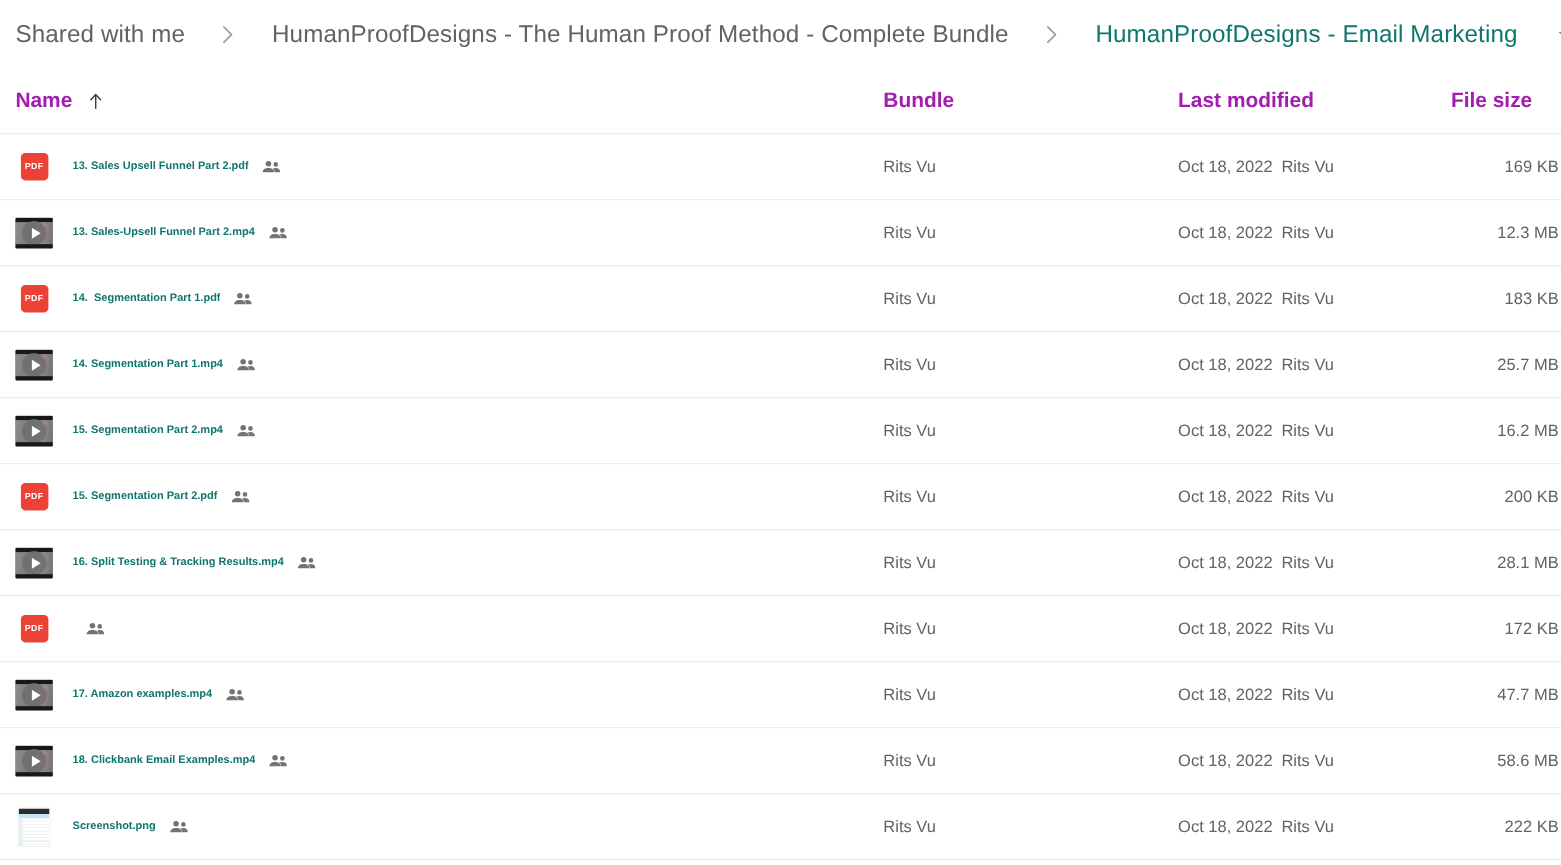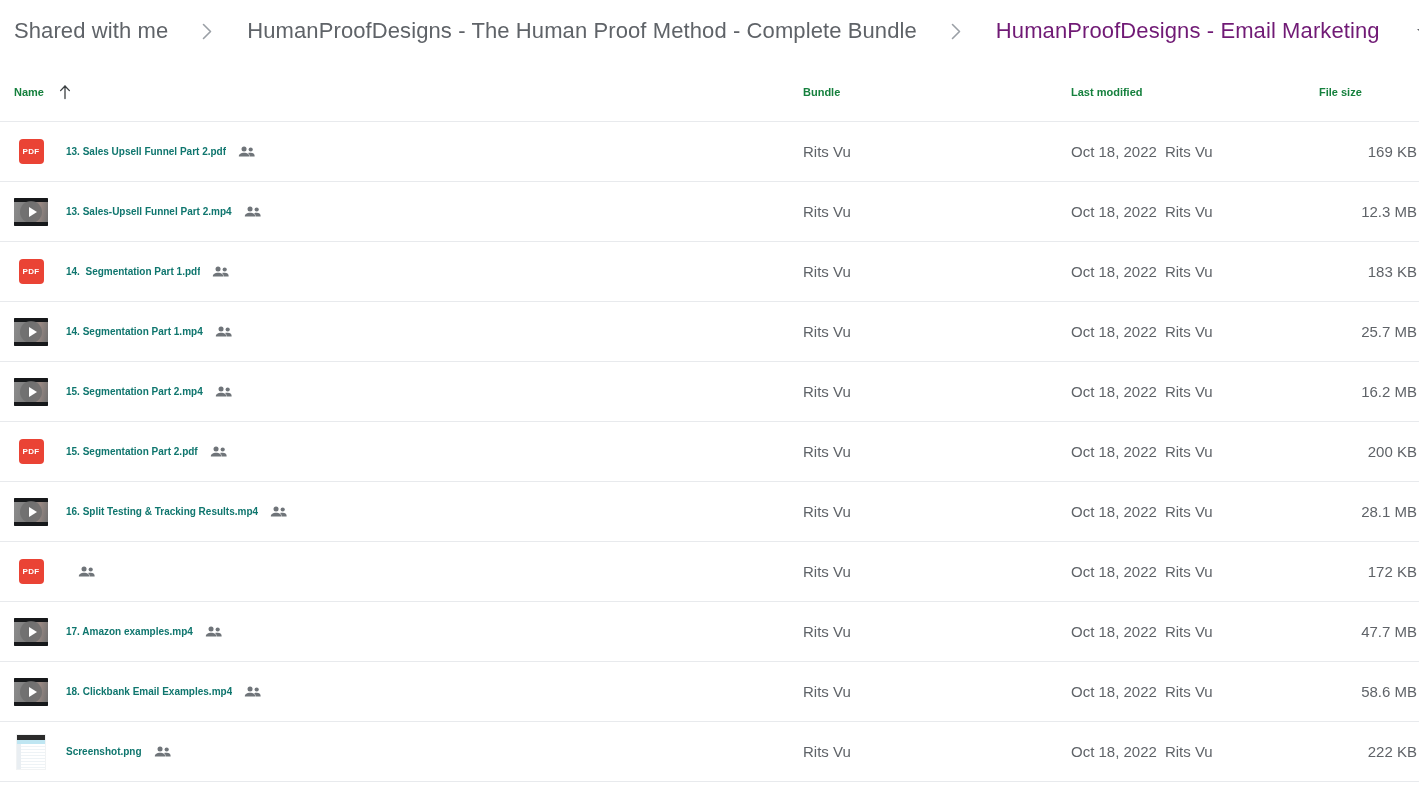--- a/index.html
+++ b/index.html
@@ -21,21 +21,21 @@
     width: 100%;
     gap: 20px;
   }
   .crumb {
     font-size: 22px;
     color: #5f6368;
     white-space: nowrap;
     letter-spacing: 0.1px;
     cursor: pointer;
   }
-  .crumb.last { color: #701a75; }
+  .crumb.last { color: #0f766e; }
   .crumb-sep {
     margin: 0 14px;
     color: #9aa0a6;
     font-size: 17px;
     line-height: 1;
     display: inline-flex;
     align-items: center;
     user-select: none;
   }
   .crumb-sep svg { display:block; }
@@ -47,22 +47,22 @@
   }
   .bc-spacer { flex: 1 1 auto; }
   .bc-people { display:inline-flex; align-items:center; margin-right: 2px; }
 
   
   .col-head {
     height: 60px;
     display: flex;
     align-items: center;
     border-bottom: 1px solid #e8eaed;
-    font-size: 11px;
-    color: #15803d;
+    font-size: 19px;
+    color: #a21caf;
     font-weight: bold;
     padding-left: 14px;
   }
   .col-name  { width: 789px; display: flex; align-items: center; cursor: pointer; }
   .col-owner { width: 268px; cursor: pointer; }
   .col-mod   { width: 248px; cursor: pointer; }
   .col-size  { width: 100px; cursor: pointer; }
   .sort-arrow { margin-left: 14px; display:inline-flex; align-items:center; }
 
   

